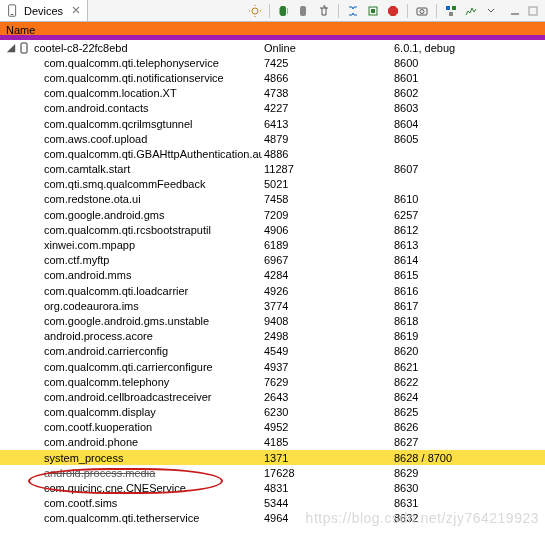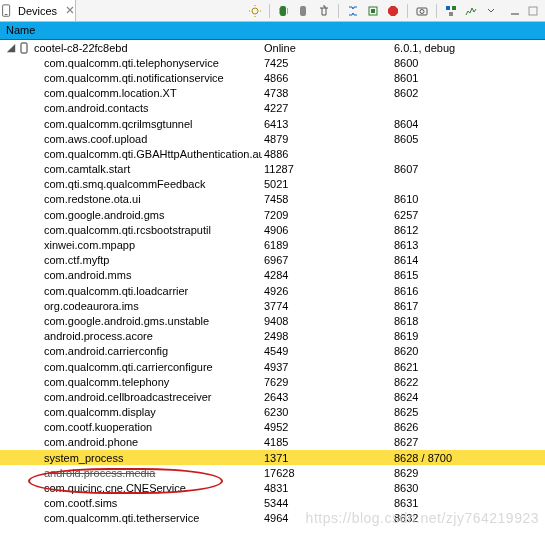--- a/index.html
+++ b/index.html
@@ -1,27 +1,27 @@
 <!DOCTYPE html>
 <html><head>
 <meta charset="utf-8">
 <style>
 * { margin: 0; padding: 0; box-sizing: border-box; font-family: "Segoe UI", Tahoma, sans-serif; font-size: 11px; }
 body { background: #fff; width: 545px; height: 546px; overflow: hidden; position: relative; }
 
 .tabbar { height: 22px; border-bottom: 1px solid #bfbfbf; display: flex; align-items: center; background: #f5f5f5; }
-.tab { height: 21px; padding: 3px 0; border-right: 1px solid #bfbfbf; background: #fff; display: flex; align-items: center; gap: 4px; }
+.tab { height: 21px; padding: 3px 6px; border-right: 1px solid #bfbfbf; background: #fff; display: flex; align-items: center; gap: 4px; }
 .tab-icon svg { width: 14px; height: 14px; display: block; }
 .tab-close { margin-left: 4px; cursor: pointer; }
 .toolbar { margin-left: auto; display: flex; align-items: center; gap: 4px; padding-right: 4px; }
 .toolbar .btn { width: 16px; height: 16px; display: flex; align-items: center; justify-content: center; cursor: pointer; }
 .toolbar .sep { width: 1px; height: 14px; background: #c8c8c8; margin: 0 2px; }
 .minbtns { display: flex; gap: 2px; margin-left: 4px; }
 
-.header-row { display: flex; height: 18px; border-bottom: 1px solid #a21caf; background: #0ea5e9; }
+.header-row { display: flex; height: 18px; border-bottom: 5px solid #a21caf; background: #f97316; }
 .header-cell { padding: 2px 6px; color: #000; }
 .col-name { flex: 0 0 262px; }
 .col-a { flex: 0 0 130px; }
 .col-b { flex: 1 1 auto; }
 
 .tree { height: calc(546px - 22px - 18px); overflow: hidden; background: #fff; }
 .row { display: flex; height: 15.2px; align-items: center; white-space: nowrap; }
 .row.selected { background: #fde047; }
 .row .cell { overflow: hidden; text-overflow: ellipsis; }
 .row .name { flex: 0 0 262px; display: flex; align-items: center; }
@@ -173,20 +173,21 @@
         <span class="">com.qualcomm.location.XT</span>
       </div>
       <div class="cell a">4738</div>
       <div class="cell b">8602</div>
     </div>
     <div class="row proc">
       <div class="cell name">
         <span class="">com.android.contacts</span>
       </div>
       <div class="cell a">4227</div>
+      <div class="cell b">8603</div>
     </div>
     <div class="row proc">
       <div class="cell name">
         <span class="">com.qualcomm.qcrilmsgtunnel</span>
       </div>
       <div class="cell a">6413</div>
       <div class="cell b">8604</div>
     </div>
     <div class="row proc">
       <div class="cell name">

